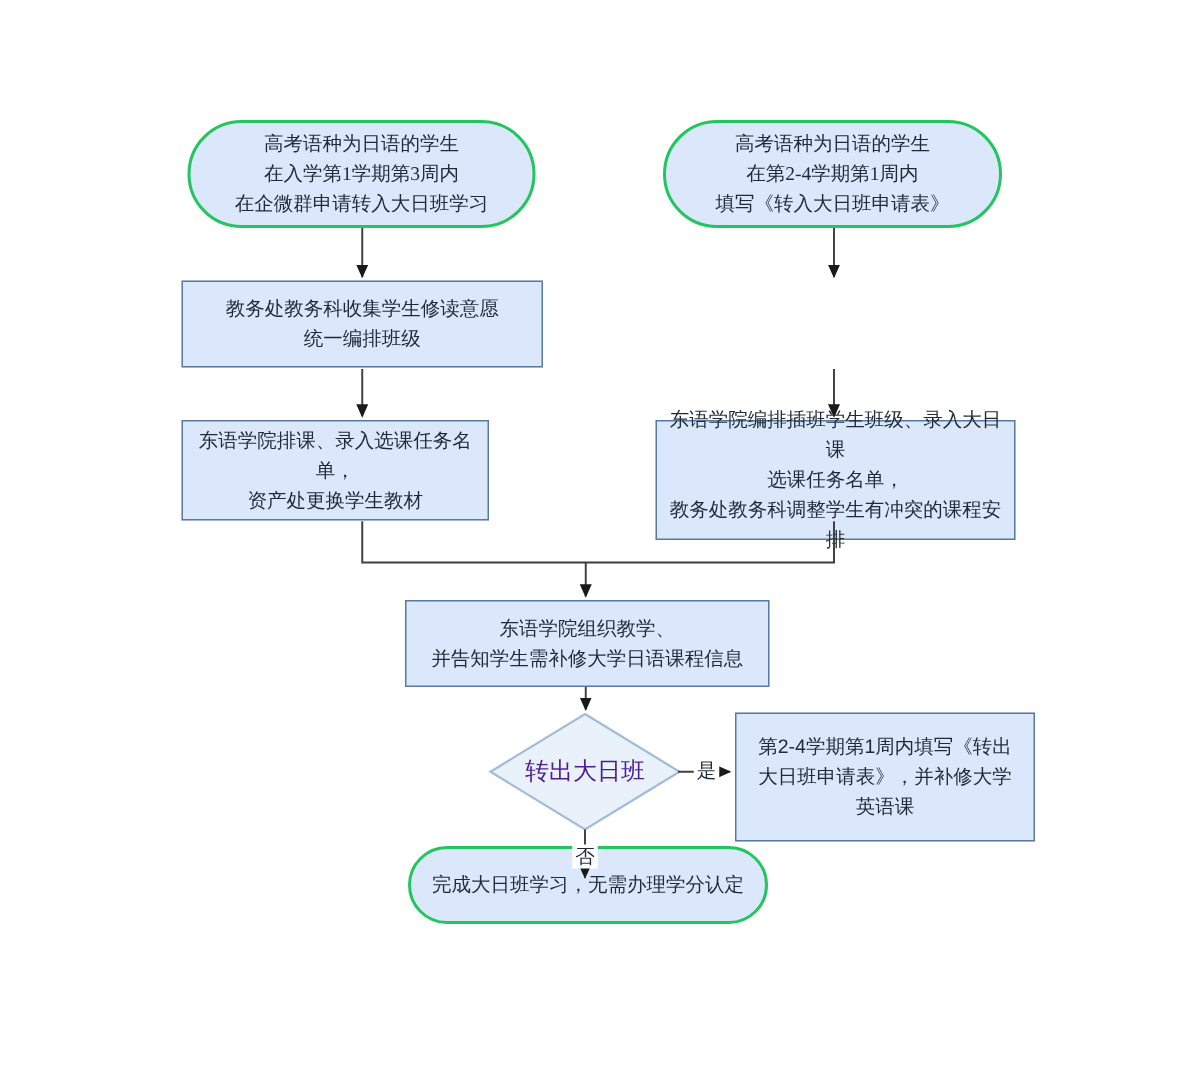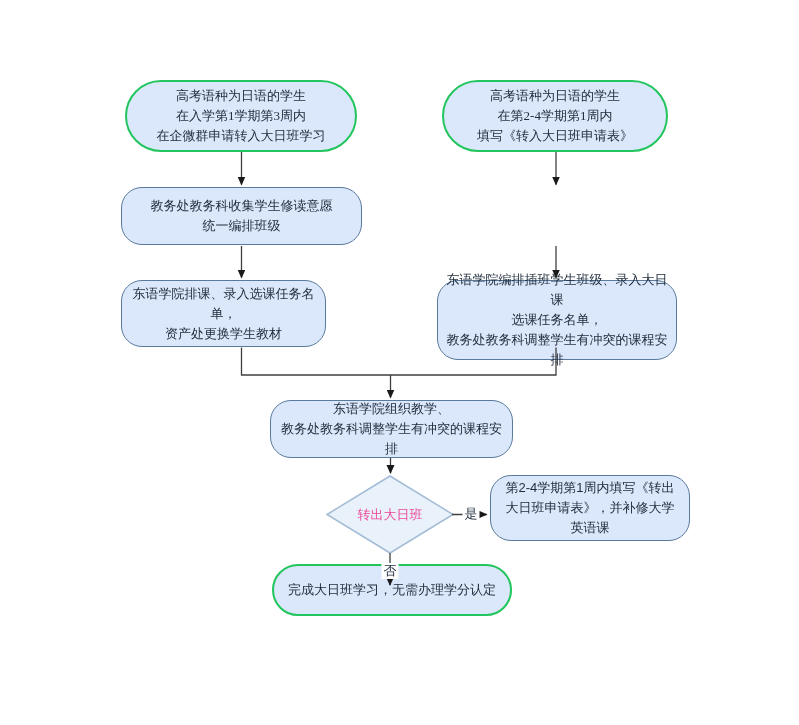--- a/index.html
+++ b/index.html
@@ -19,21 +19,20 @@
     position: absolute;
     box-sizing: border-box;
     display: flex;
     align-items: center;
     justify-content: center;
     text-align: center;
     background: #dbe8fb;
     font-size: 13px;
     line-height: 20px;
     color: #1e2a3a;
-    border-radius: 21px;
   }
   .node-text {
     white-space: pre-line;
     padding: 0 6px;
   }
   .stadium {
     border: 2px solid #22c55e;
     border-radius: 40px;
     font-family: Liberation Serif, serif;
   }
@@ -43,22 +42,22 @@
   .decision-shape {
     position: absolute;
     pointer-events: none;
   }
   .decision-label {
     position: absolute;
     display: flex;
     align-items: center;
     justify-content: center;
     text-align: center;
-    font-size: 13px;
-    color: #ec4899;
+    font-size: 16px;
+    color: #4c1d95;
     background: transparent;
   }
   .edges-layer {
     position: absolute;
     left: 0;
     top: 0;
     pointer-events: none;
   }
   .edge-label {
     position: absolute;
@@ -99,31 +98,31 @@
   </div>
 
   <div class="node rect" style="left:437px; top:280px; width:240px; height:80px;">
     <span class="node-text">东语学院编排插班学生班级、录入大日课
 选课任务名单，
 教务处教务科调整学生有冲突的课程安排</span>
   </div>
 
   <div class="node rect" style="left:270px; top:400px; width:243px; height:58px;">
     <span class="node-text">东语学院组织教学、
-教务处教务科调整学生有冲突的课程安排</span>
+并告知学生需补修大学日语课程信息</span>
   </div>
 
   <svg class="decision-shape" style="left:325px; top:473px;" width="130" height="83">
     <polygon points="65,3 128,41.5 65,80 2,41.5" fill="#e9f1fb" stroke="#a3bcd6" stroke-width="1.5"></polygon>
   </svg>
   <div class="decision-label" style="left:328px; top:476px; width:124px; height:77px;">
     <span class="node-text">转出大日班</span>
   </div>
 
-  <div class="node rect" style="left:490px; top:475px; width:200px; height:66px;">
+  <div class="node rect" style="left:490px; top:475px; width:200px; height:86px;">
     <span class="node-text">第2-4学期第1周内填写《转出
 大日班申请表》，并补修大学
 英语课</span>
   </div>
 
   <div class="node stadium" style="left:272px; top:564px; width:240px; height:52px; border-radius:28px;">
     <span class="node-text">完成大日班学习，无需办理学分认定</span>
   </div>
 
   <svg class="edges-layer" width="799" height="725">

